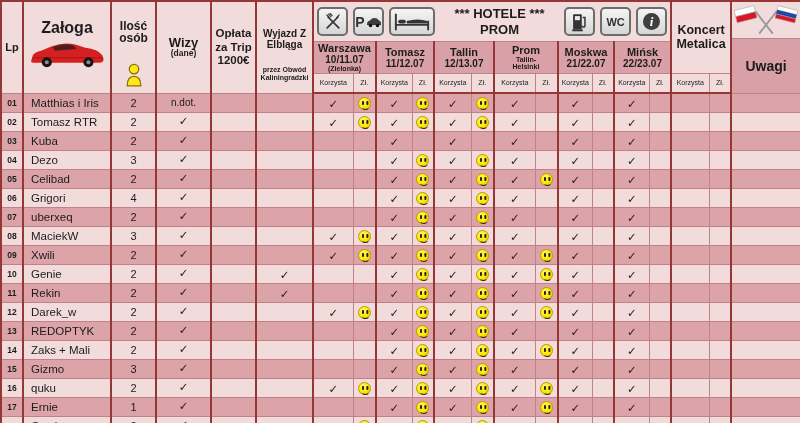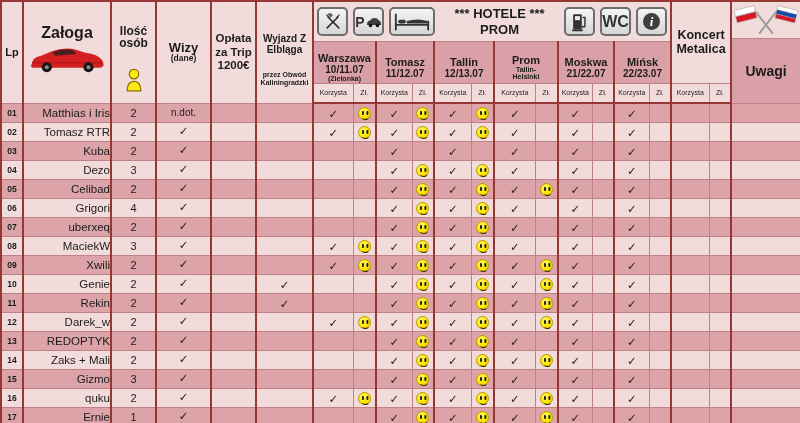--- a/index.html
+++ b/index.html
@@ -15,40 +15,40 @@
   tr.dk td{background:#dca3a9;}
   tr.lt td{background:#f2dcdb;}
   
   .h-lp{font-size:11px;}
   .h-title{font-size:16px;font-weight:bold;line-height:1.05;}
   .h-mid{font-size:12px;font-weight:bold;line-height:1.05;}
   .h-sub{font-size:8.5px;font-weight:bold;line-height:1.1;}
   .h-fee{font-size:11.5px;font-weight:bold;line-height:1.15;width:42px;margin:0 auto;}
   .h-exit{font-size:10px;font-weight:bold;line-height:1.1;width:46px;margin:16px auto;}
   .exit-sub{font-size:7px;font-weight:bold;line-height:1.15;margin-top:3px;}
-  .city-name{font-size:11px;font-weight:bold;line-height:1.1;margin-top:10px;}
+  .city-name{font-size:11px;font-weight:bold;line-height:1.1;}
   .city-date{font-size:10px;font-weight:bold;line-height:1.1;}
   .city-note{font-size:7px;font-weight:bold;line-height:1.05;}
   .kor{font-size:7px;font-weight:normal;}
   .hotels-title{font-size:13px;font-weight:bold;line-height:1.2;flex:1;text-align:center;}
   .koncert{font-size:12.5px;font-weight:bold;line-height:1.15;}
   .uwagi-cell{padding:0;vertical-align:top;}
   .uwagi-wrap{display:flex;flex-direction:column;height:100%;}
   .flags-area{height:36px;background:#f2dcdb;display:flex;align-items:center;justify-content:center;}
   .uwagi-label{flex:1;background:#d9a1a7;border-top:1px solid #c08286;display:flex;align-items:center;justify-content:center;font-size:14px;font-weight:bold;}
   
   .icons-row{display:flex;align-items:center;gap:5px;padding:4px 3px;height:100%;}
   .badge{height:29px;min-width:31px;background:linear-gradient(#f4f4f4,#d6d6d6);border:2px solid #6d6d6d;border-radius:5px;display:flex;align-items:center;justify-content:center;color:#333;flex:0 0 auto;}
   .badge.wide{min-width:46px;}
   .p-letter{font-size:14px;font-weight:bold;margin-right:1px;}
-  .wc-text{font-size:16px;font-weight:bold;}
+  .wc-text{font-size:11px;font-weight:bold;}
   .info-i{width:17px;height:17px;border-radius:50%;background:#3f3f3f;color:#fff;font-family:"Liberation Serif",serif;font-style:italic;font-weight:bold;font-size:13px;display:flex;align-items:center;justify-content:center;}
   
   .c-lp{font-size:8.5px;font-weight:bold;text-align:center;}
-  .c-name{font-size:11.5px;text-align:right;padding-left:14px;white-space:nowrap;}
+  .c-name{font-size:11.5px;text-align:left;padding-left:7px;white-space:nowrap;}
   .c-num{font-size:11px;text-align:center;}
   .c-visa{font-size:10px;text-align:center;}
   .c-mark{text-align:center;}
   .ck{font-family:"DejaVu Sans",sans-serif;font-weight:bold;font-size:11.5px;color:#33211d;line-height:1;}
   .sm{display:inline-block;width:13px;height:13px;background:radial-gradient(circle at 38% 30%,#fff36b,#ffe800 55%,#f2c600);border:1px solid #b99a00;border-radius:50%;position:relative;vertical-align:middle;}
   .sm::before{content:"";position:absolute;left:3.2px;top:3px;width:1.8px;height:3.2px;background:#222;border-radius:40%;box-shadow:4.4px 0 0 #222;}
   .sm::after{content:"";position:absolute;left:1.8px;top:1.6px;width:7.6px;height:7.6px;border:1.4px solid transparent;border-bottom-color:#222;border-radius:50%;}
   svg .stroke{stroke:#333;stroke-width:2;stroke-linecap:round;fill:none;}
 </style>
 </head>

